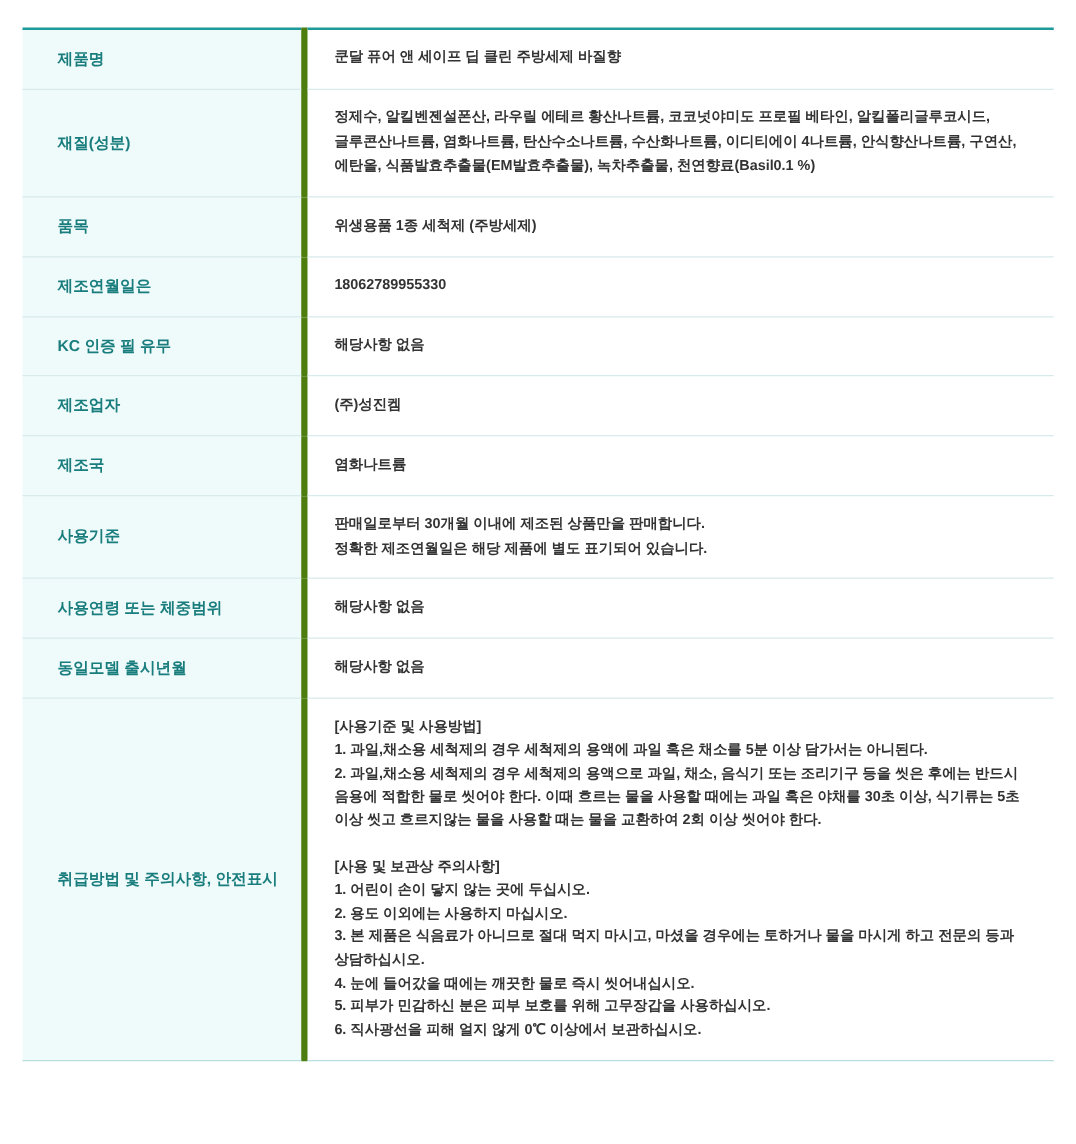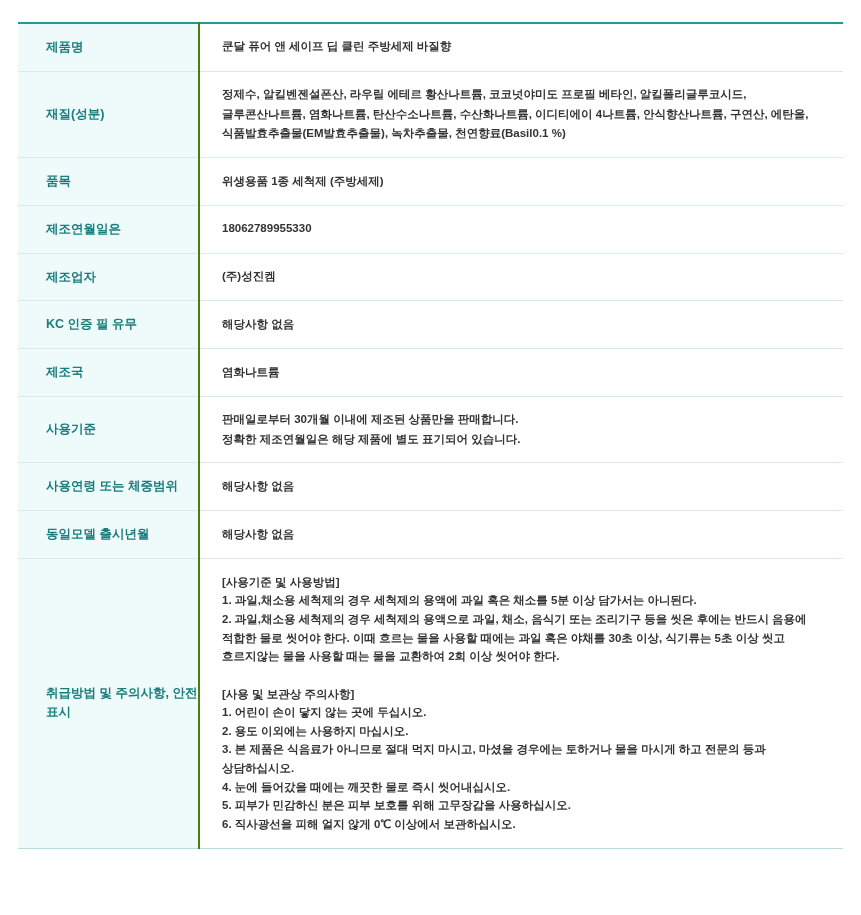--- a/index.html
+++ b/index.html
@@ -27,31 +27,31 @@
   table.spec-table tr {
     border-bottom: 1px solid #d8eaea;
   }
   table.spec-table tr:first-child {
     border-top: 2px solid #1e9a9a;
   }
   table.spec-table tr:last-child {
     border-bottom: 1px solid #b9dede;
   }
   th.label-cell {
-    width: 181px;
+    width: 225px;
     background: #effafa;
     color: #1a7d7d;
     font-size: 12.5px;
     font-weight: bold;
     text-align: left;
     vertical-align: middle;
     padding: 14px 0 14px 28px;
     box-sizing: border-box;
     line-height: 1.5;
-    border-right: 2px solid #4d7c0f;
+    border-right: 5px solid #4d7c0f;
   }
   td.value-cell {
     background: #ffffff;
     color: #333333;
     font-size: 11.5px;
     font-weight: bold;
     text-align: left;
     vertical-align: middle;
     padding: 13px 20px 13px 22px;
     box-sizing: border-box;
@@ -85,26 +85,26 @@
       </tr>
       <tr>
         <th class="label-cell">품목</th>
         <td class="value-cell">위생용품 1종 세척제 (주방세제)</td>
       </tr>
       <tr>
         <th class="label-cell">제조연월일은</th>
         <td class="value-cell">18062789955330</td>
       </tr>
       <tr>
+        <th class="label-cell">KC 인증 필 유무</th>
+        <td class="value-cell">해당사항 없음</td>
+      </tr>
+      <tr>
         <th class="label-cell">제조업자</th>
         <td class="value-cell">(주)성진켐</td>
-      </tr>
-      <tr>
-        <th class="label-cell">KC 인증 필 유무</th>
-        <td class="value-cell">해당사항 없음</td>
       </tr>
       <tr>
         <th class="label-cell">제조국</th>
         <td class="value-cell">염화나트륨</td>
       </tr>
       <tr>
         <th class="label-cell">사용기준</th>
         <td class="value-cell">판매일로부터 30개월 이내에 제조된 상품만을 판매합니다.
 정확한 제조연월일은 해당 제품에 별도 표기되어 있습니다.</td>
       </tr>

